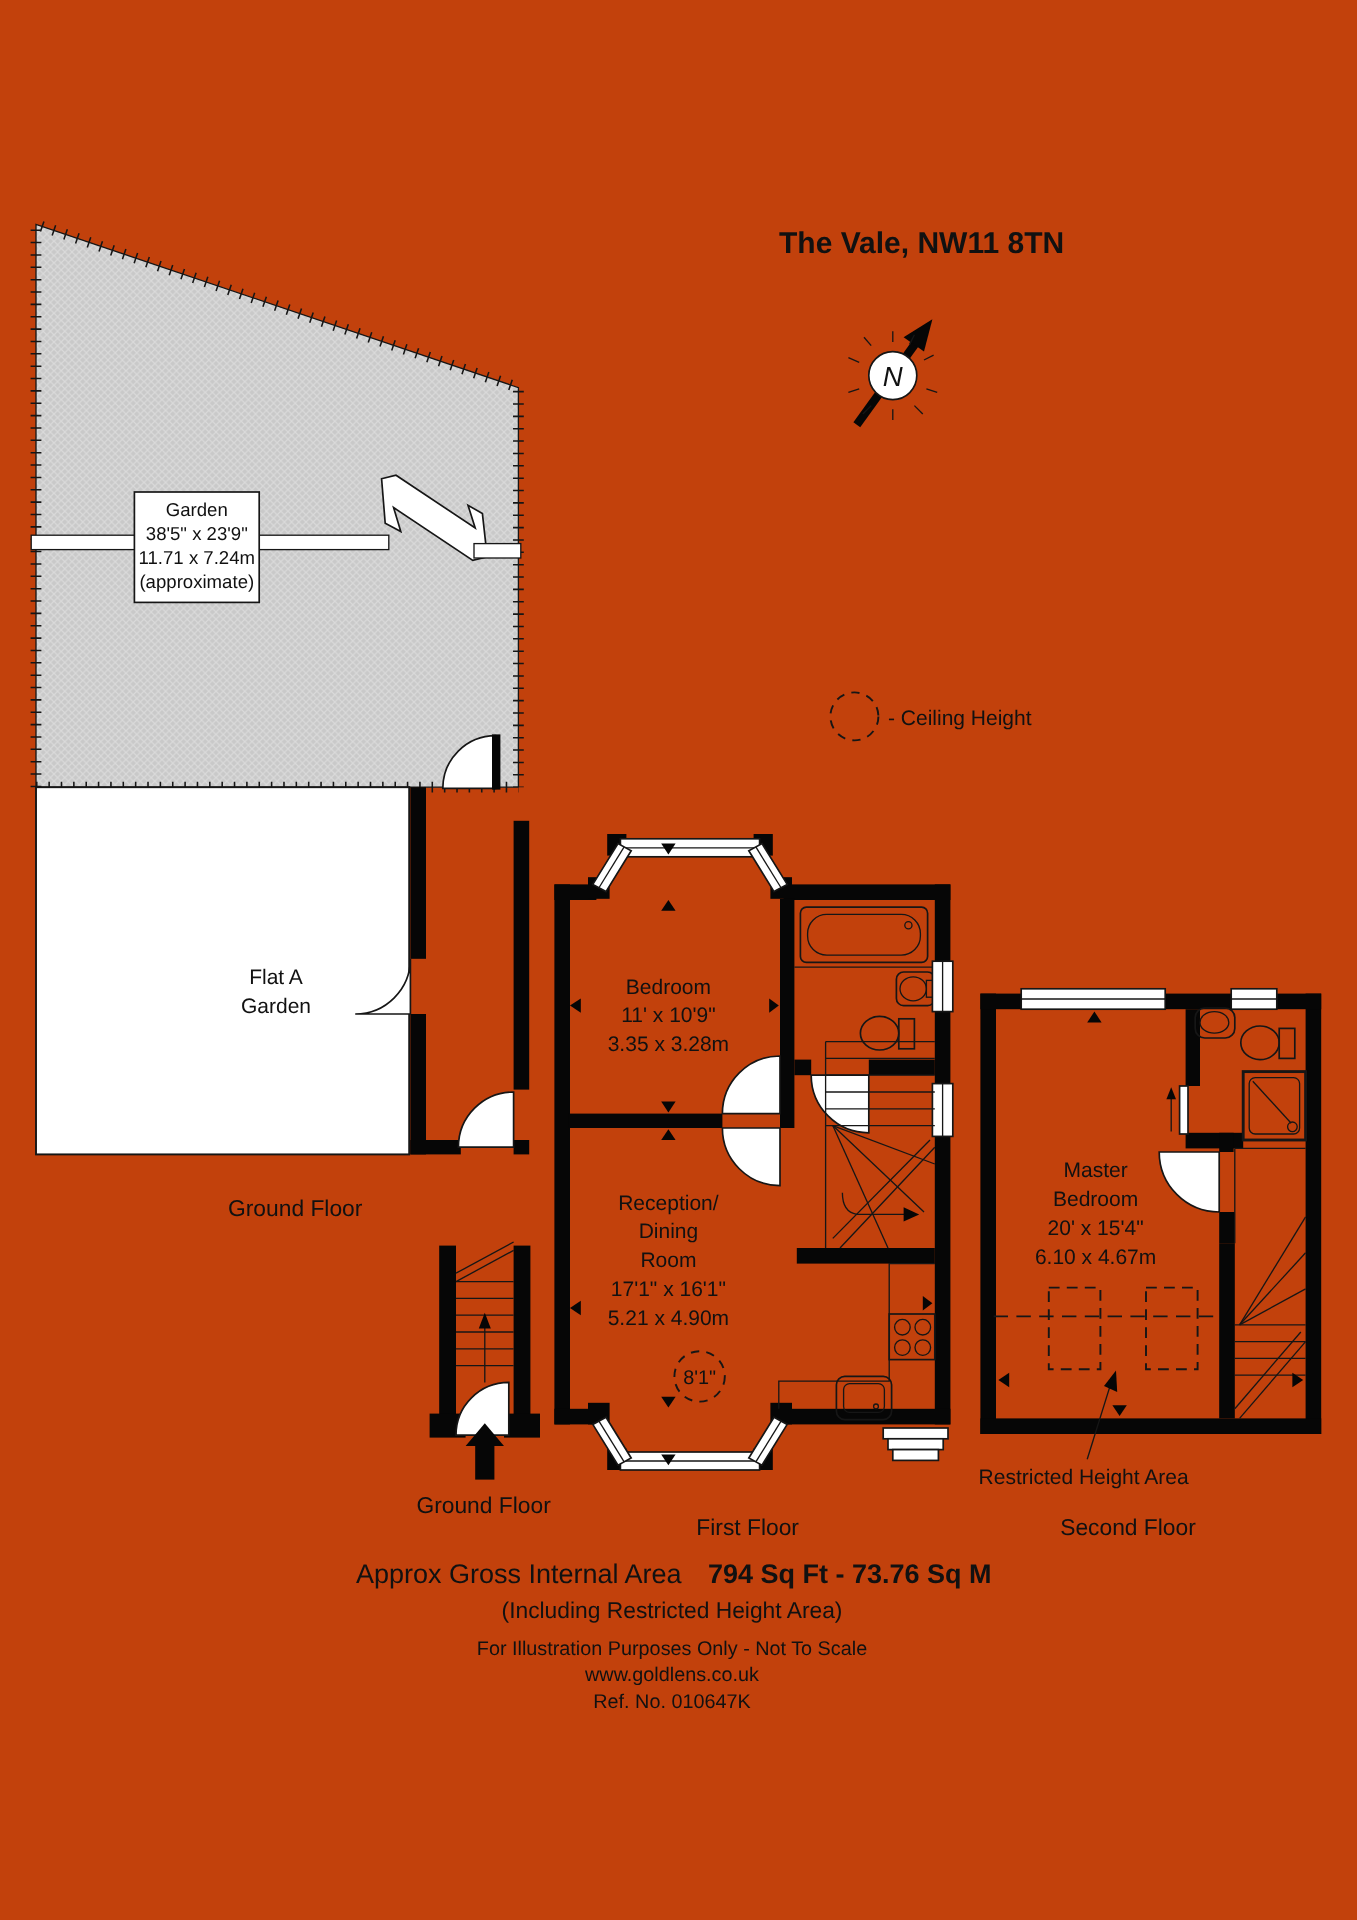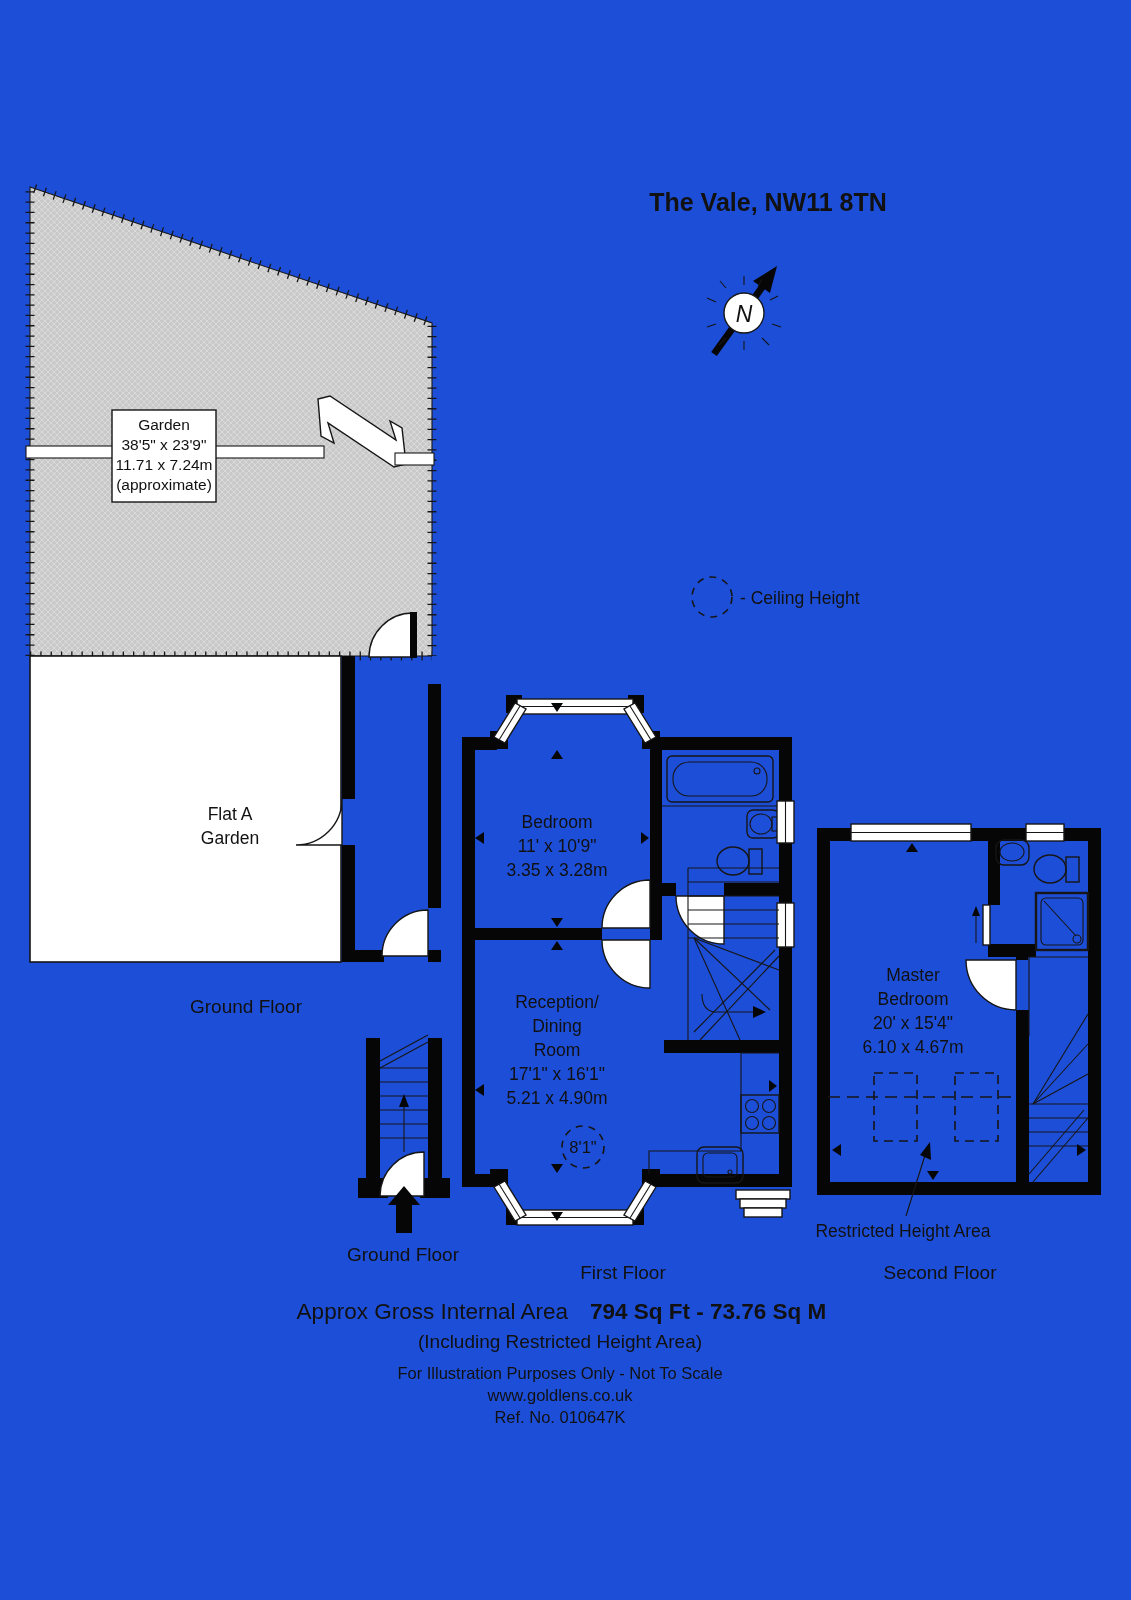--- a/index.html
+++ b/index.html
@@ -1,16 +1,16 @@
 <!DOCTYPE html>
 <html><head>
 <meta charset="utf-8">
 <style>
   html,body{margin:0;padding:0;background:#ffffff;}
-  .page{position:relative;width:1131px;height:1600px;background:#1d4ed8;overflow:hidden;}
+  .page{position:relative;width:1131px;height:1600px;background:#c2410c;overflow:hidden;}
   svg{position:absolute;left:0;top:0;}
   svg text{font-family:"Liberation Sans","DejaVu Sans",sans-serif;fill:#111;}
   .wall{fill:#060606;stroke:none;}
   .thin{stroke:#161616;stroke-width:1.4;fill:none;}
   .thin2{stroke:#161616;stroke-width:1.1;fill:none;}
   .whitebox{fill:#ffffff;stroke:#161616;stroke-width:1.4;}
   .door{fill:#ffffff;stroke:#161616;stroke-width:1.4;}
   .dim{fill:#060606;stroke:none;}
   .dash{stroke:#161616;stroke-width:1.6;fill:none;}
   .t-title{font-size:25px;font-weight:bold;}

